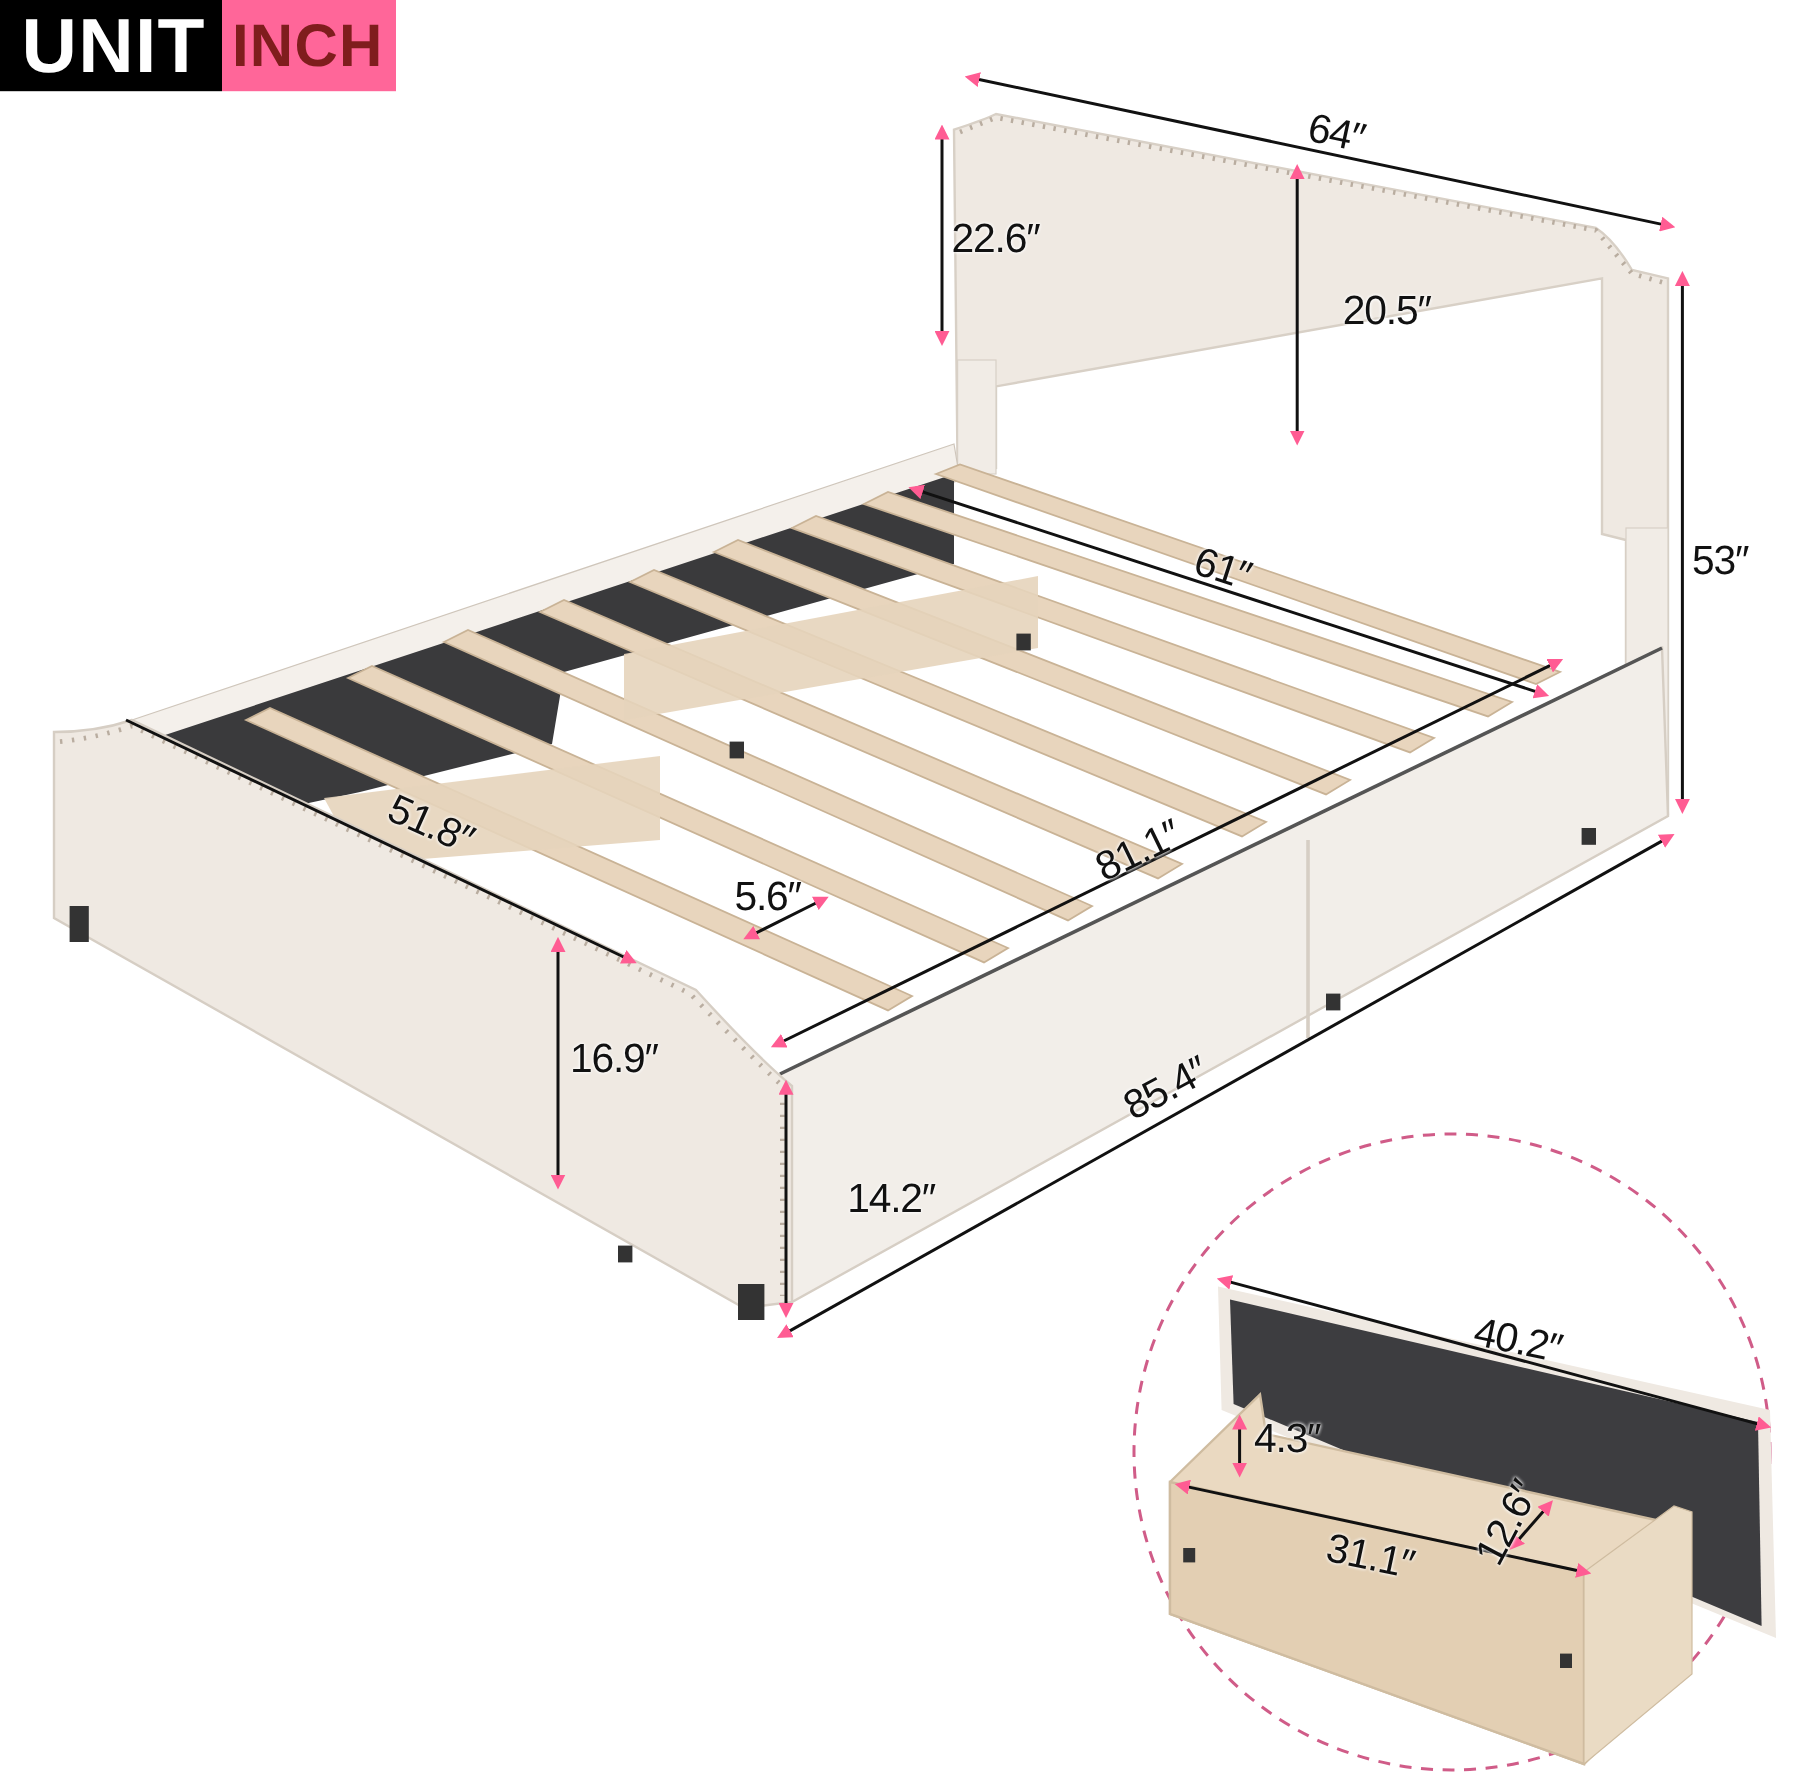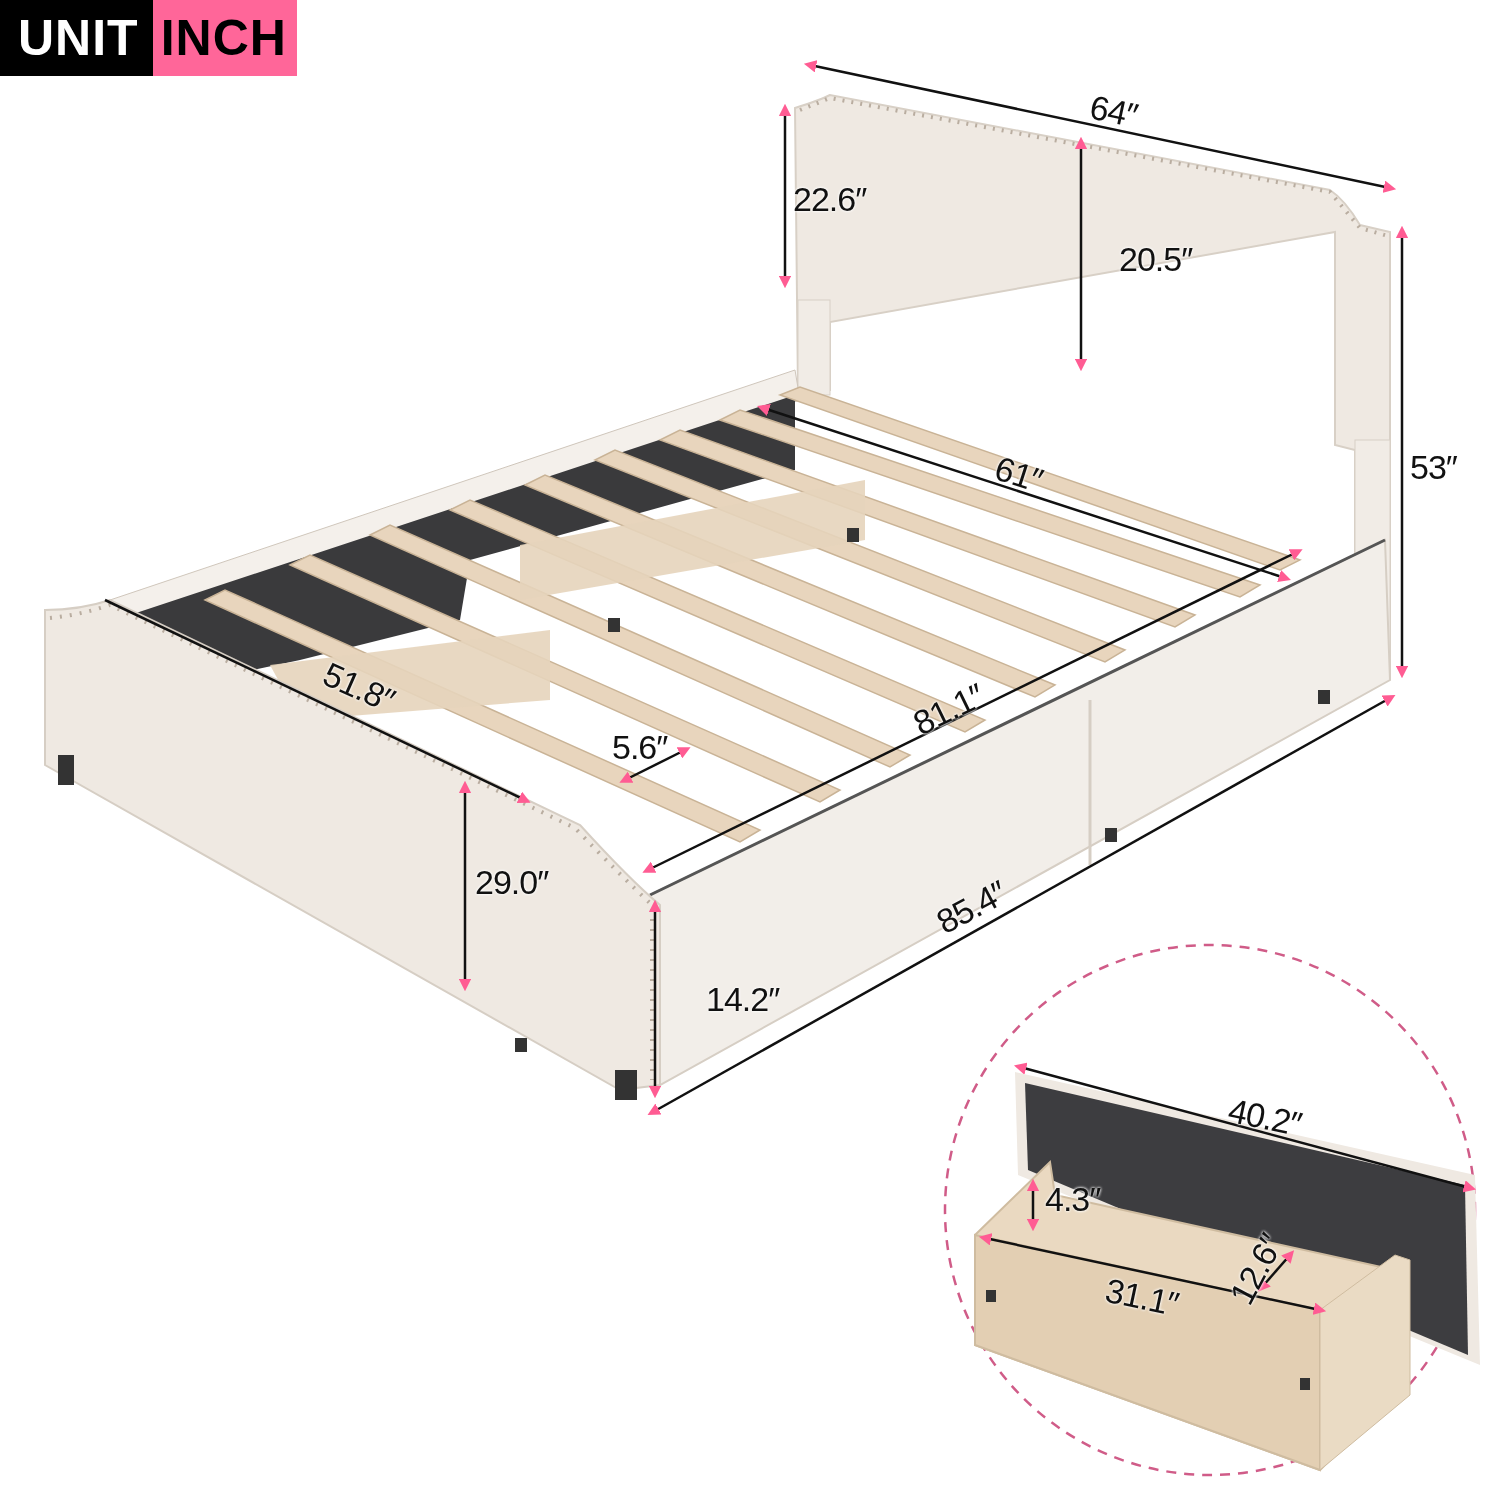--- a/index.html
+++ b/index.html
@@ -1,21 +1,21 @@
 <!DOCTYPE html>
 <html><head>
 <meta charset="utf-8">
 <style>
   html, body { margin: 0; padding: 0; background: #ffffff; }
   body { width: 1500px; height: 1492px; position: relative; overflow: hidden;
          font-family: "Liberation Sans", "DejaVu Sans", sans-serif; }
   .unit-badge { position: absolute; left: 0; top: 0; height: 76px; display: flex; }
-  .unit-badge .u1 { background: #000000; color: #ffffff; font-weight: bold; font-size: 50px;
+  .unit-badge .u1 { background: #000000; color: #ffffff; font-weight: bold; font-size: 64px;
                     line-height: 76px; padding: 0 14px 0 18px; letter-spacing: 1px; }
-  .unit-badge .u2 { background: #ff6699; color: #000000; font-weight: bold; font-size: 50px;
+  .unit-badge .u2 { background: #ff6699; color: #7f1d1d; font-weight: bold; font-size: 50px;
                     line-height: 76px; padding: 0 10px 0 8px; letter-spacing: 1px; }
   svg.art { position: absolute; left: 0; top: 0; }
   .dim { position: absolute; font-family: "Liberation Sans", "DejaVu Sans", sans-serif;
          font-size: 34px; color: #111; white-space: nowrap; letter-spacing: -1px;
          text-shadow: 0 0 3px #fff, 0 0 3px #fff; }
 </style>
 </head>
 <body>
 
 <div class="unit-badge">
@@ -109,20 +109,20 @@
 </svg>
 
 <div class="dim" style="left:1090px;top:92px;transform:rotate(12deg);">64″</div>
 <div class="dim" style="left:793px;top:180px;">22.6″</div>
 <div class="dim" style="left:1088px;top:240px;margin-left:31px;">20.5″</div>
 <div class="dim" style="left:1410px;top:448px;">53″</div>
 <div class="dim" style="left:995px;top:455px;transform:rotate(18deg);">61″</div>
 <div class="dim" style="left:912px;top:690px;transform:rotate(-26deg);">81.1″</div>
 <div class="dim" style="left:322px;top:668px;transform:rotate(24deg);">51.8″</div>
 <div class="dim" style="left:612px;top:728px;">5.6″</div>
-<div class="dim" style="left:475px;top:863px;">29.0″</div>
+<div class="dim" style="left:475px;top:863px;">16.9″</div>
 <div class="dim" style="left:663px;top:980px;margin-left:43px;">14.2″</div>
 <div class="dim" style="left:935px;top:888px;transform:rotate(-28deg);">85.4″</div>
 
 <div class="dim" style="left:1228px;top:1098px;transform:rotate(12deg);">40.2″</div>
 <div class="dim" style="left:1045px;top:1180px;text-align:center;">4.3″</div>
 <div class="dim" style="left:1105px;top:1278px;transform:rotate(12deg);">31.1″</div>
 <div class="dim" style="left:1220px;top:1250px;transform:rotate(-62deg);">12.6″</div>
 
 </body></html>

